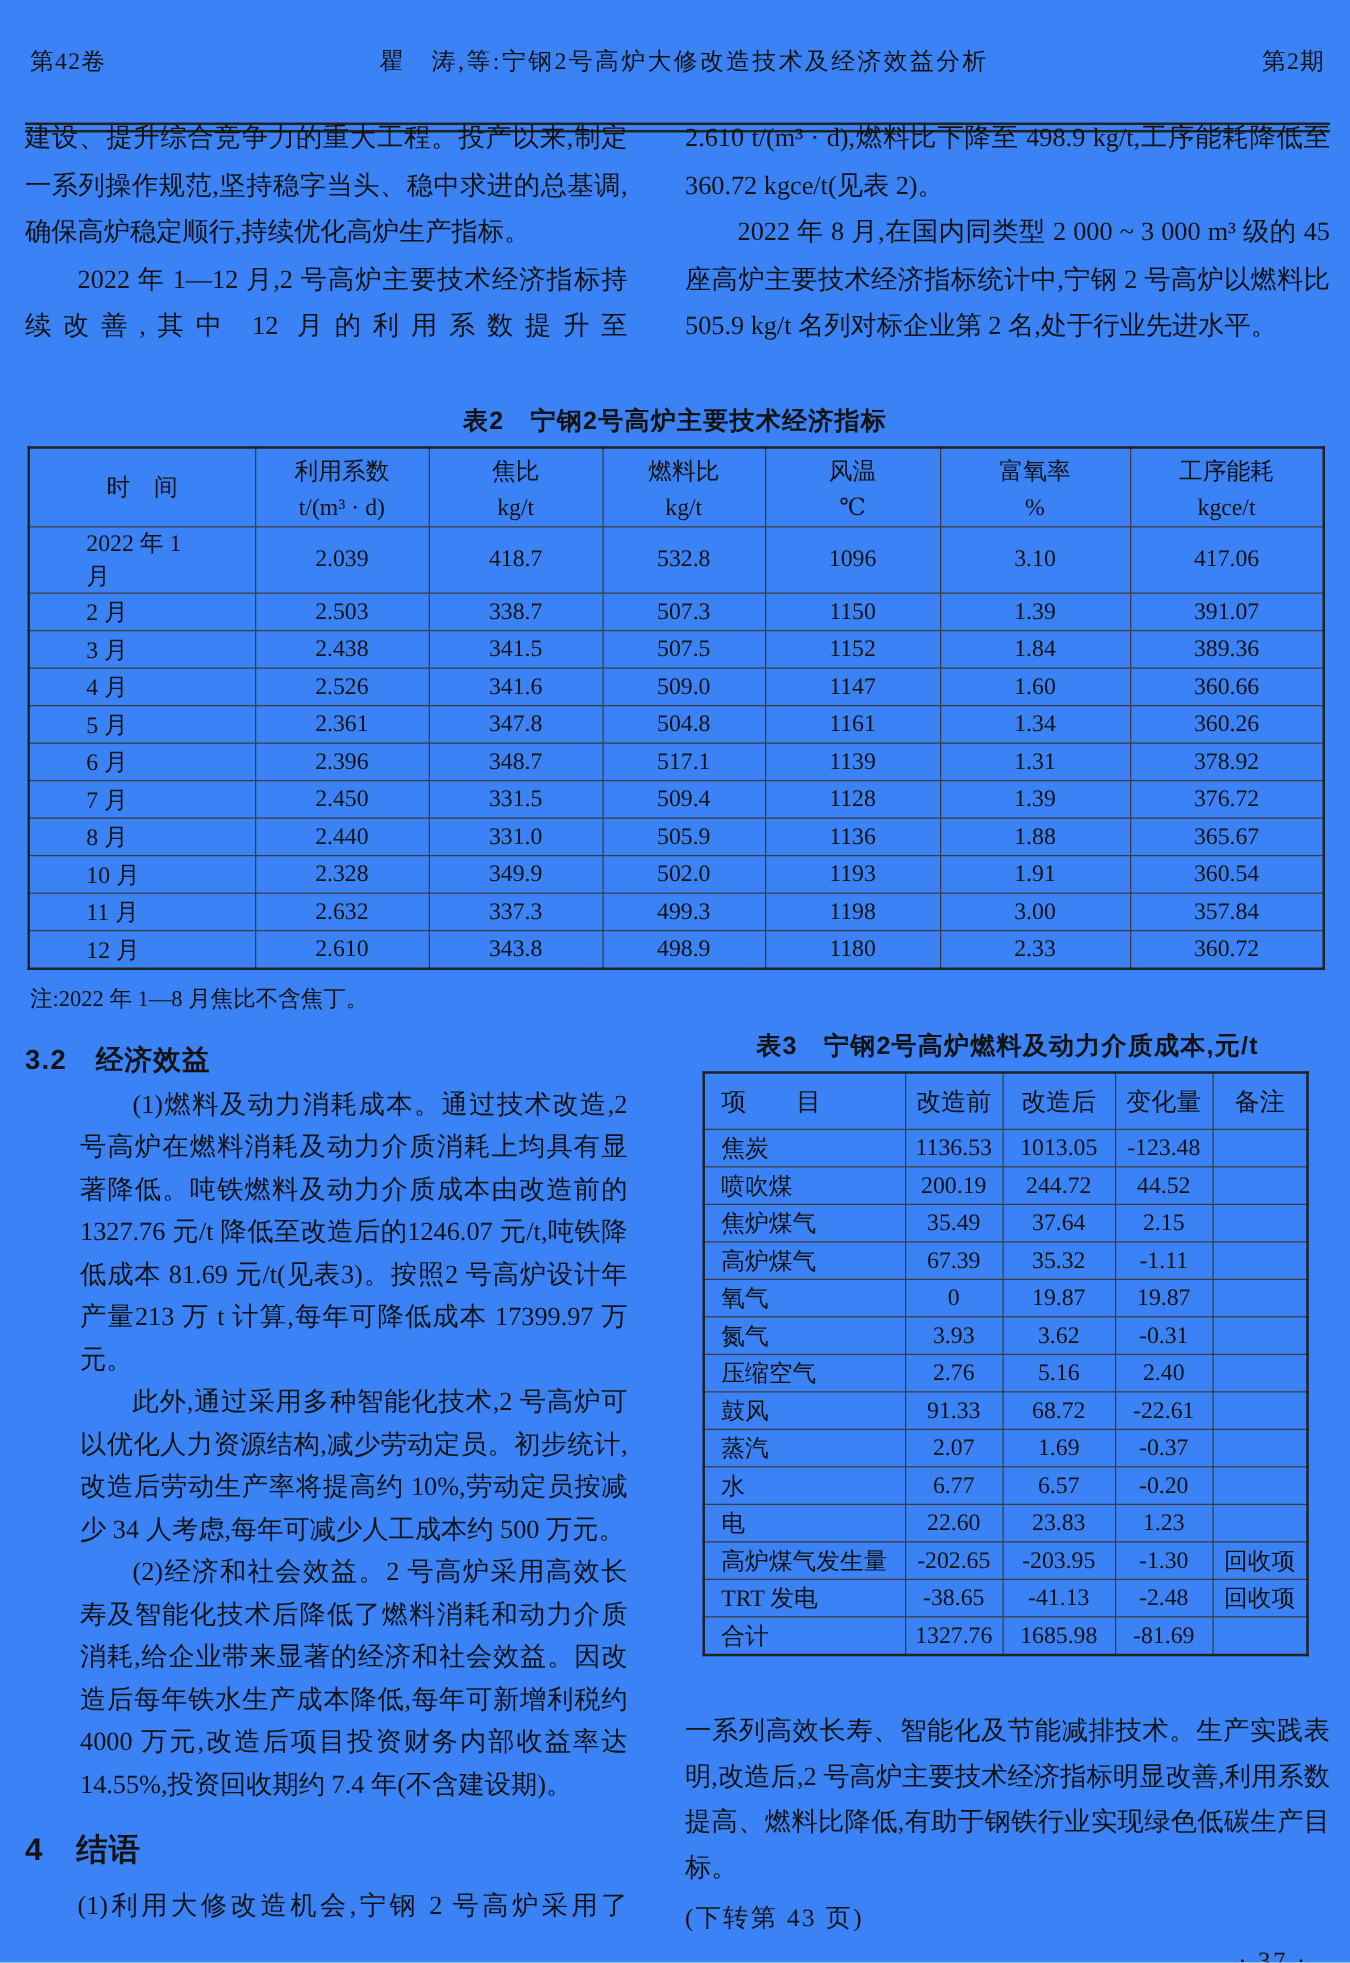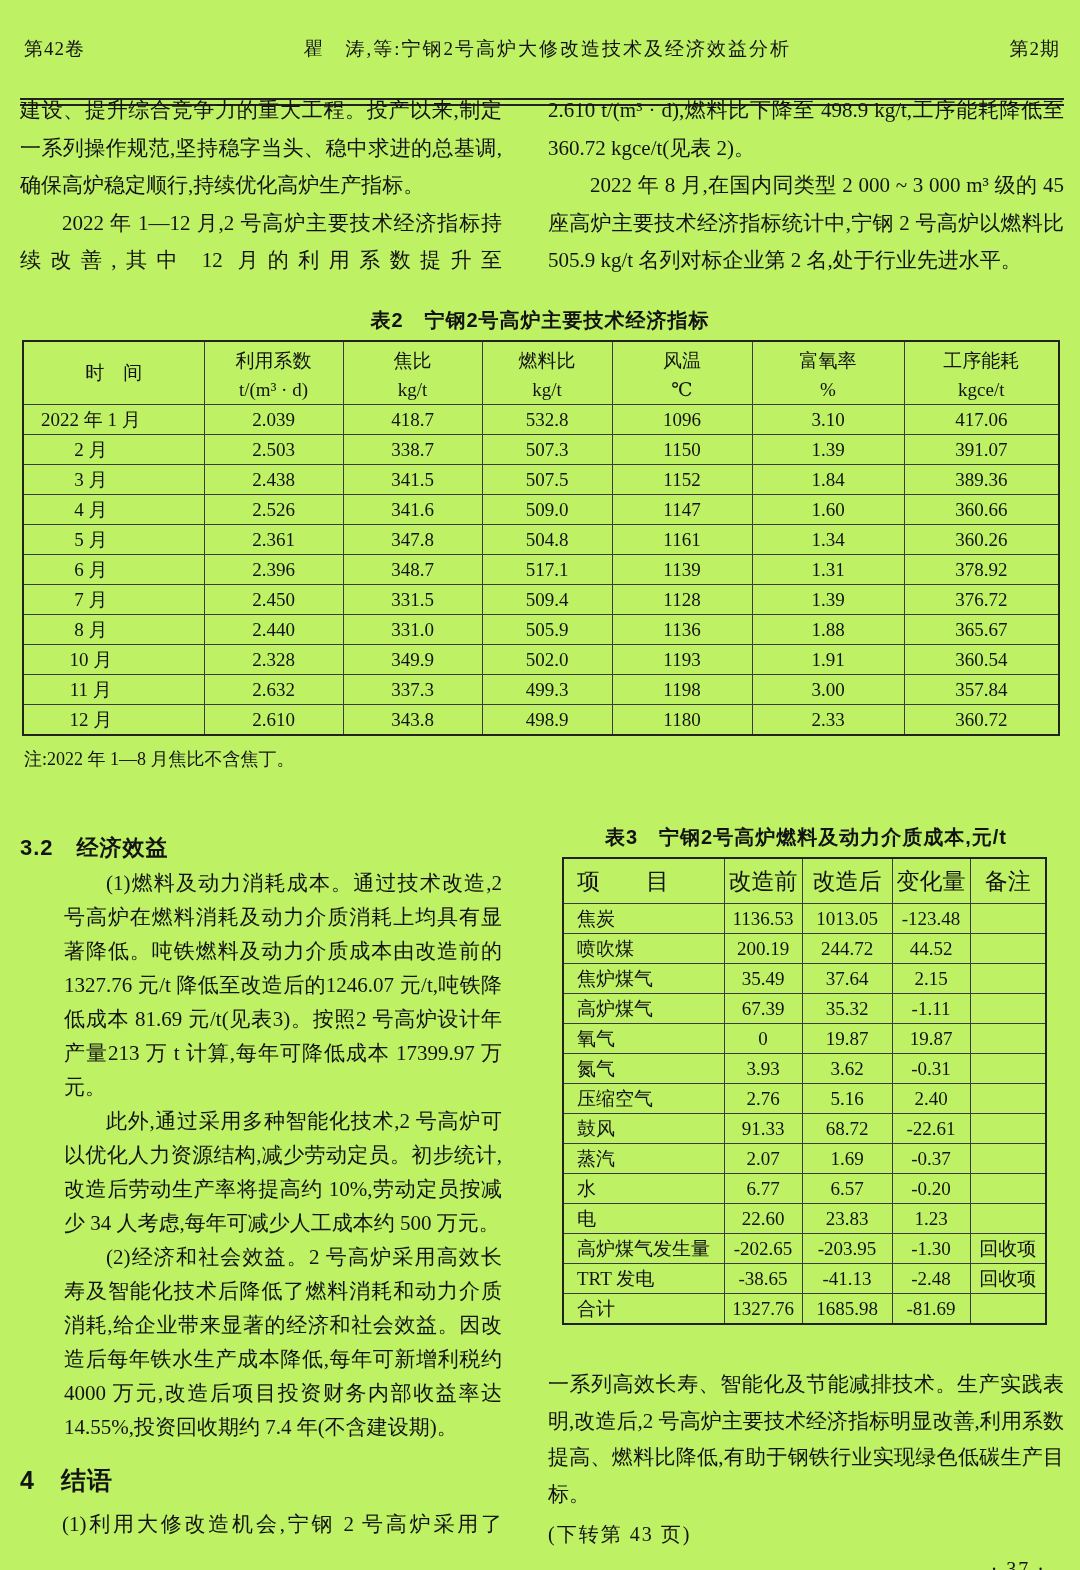--- a/index.html
+++ b/index.html
@@ -1,39 +1,39 @@
 <!DOCTYPE html>
 <html><head>
 <meta charset="utf-8">
 <style>
   html,body{margin:0;padding:0;background:#e8e8e8;}
   .page{
     position:relative;
     width:1080px;height:1570px;
     margin:0 auto;
-    background:#bef264;
+    background:#3b82f6;
     font-family:"Liberation Serif","DejaVu Serif",serif;
     color:#131313;
     overflow:hidden;
   }
   
   .run-head{
     position:absolute;top:36px;left:24px;right:20px;
     display:flex;justify-content:space-between;align-items:baseline;
     font-size:19px;letter-spacing:1px;
   }
   .run-head .center{letter-spacing:2px;}
   .head-rule{
     position:absolute;top:98px;left:20px;right:16px;height:4px;
     border-top:2px solid #222;border-bottom:2px solid #222;
   }
   
   .col-left-top   {position:absolute;top:92px; left:20px; width:482px;}
   .col-right-top  {position:absolute;top:92px; left:548px;width:516px;}
-  .table2-wrap    {position:absolute;top:307px;left:22px; width:1036px;}
+  .table2-wrap    {position:absolute;top:324px;left:22px; width:1036px;}
   .col-left-bot   {position:absolute;top:824px;left:20px; width:482px;}
   .col-right-bot  {position:absolute;top:824px;left:548px;width:516px;}
   
   .para{
     margin:0;font-size:21px;line-height:37.5px;
     text-align:justify;text-justify:inter-ideograph;
   }
   .para.tight{line-height:34px;margin-left:44px;}
   .indent{text-indent:2em;}
   .stretch{text-align-last:justify;}
@@ -50,25 +50,25 @@
     font-family:"Liberation Sans","DejaVu Sans",sans-serif;
     font-weight:bold;font-size:20px;line-height:26px;letter-spacing:1px;
   }
   table{border-collapse:collapse;table-layout:fixed;}
   #table2{width:100%;border:2px solid #222;}
   #table2 th,#table2 td{border:1px solid #3c3c3c;font-weight:normal;padding:0;}
   #table2 th{height:62px;font-size:19px;vertical-align:middle;text-align:center;}
   #table2 th .hn{line-height:31px;padding-top:1px;}
   #table2 th .hu{line-height:27px;}
   #table2 td{height:29px;font-size:19px;text-align:center;}
-  #table2 td.c-time{text-align:center;padding-right:46px;}
+  #table2 td.c-time{text-align:left;padding-right:46px;padding-left:45px;}
   .tbl-note{margin:11px 0 0 2px;font-size:18px;line-height:24px;}
   #table3{width:483px;margin-left:14px;border:2px solid #222;}
   #table3 th,#table3 td{border:1px solid #3c3c3c;font-weight:normal;padding:0;}
-  #table3 th{height:44px;font-size:23px;text-align:center;vertical-align:middle;}
+  #table3 th{height:44px;font-size:20px;text-align:center;vertical-align:middle;}
   #table3 th.c-item,#table3 td.c-item{text-align:left;padding-left:13px;}
   #table3 td{height:29px;font-size:19px;text-align:center;}
   
   .turn-note{margin:9px 4px 0 0;font-size:20px;text-align:left;letter-spacing:2px;}
   .page-no{margin:10px 18px 0 0;font-size:20px;text-align:right;letter-spacing:2px;}
 </style>
 </head>
 <body>
 
 <div class="page">

